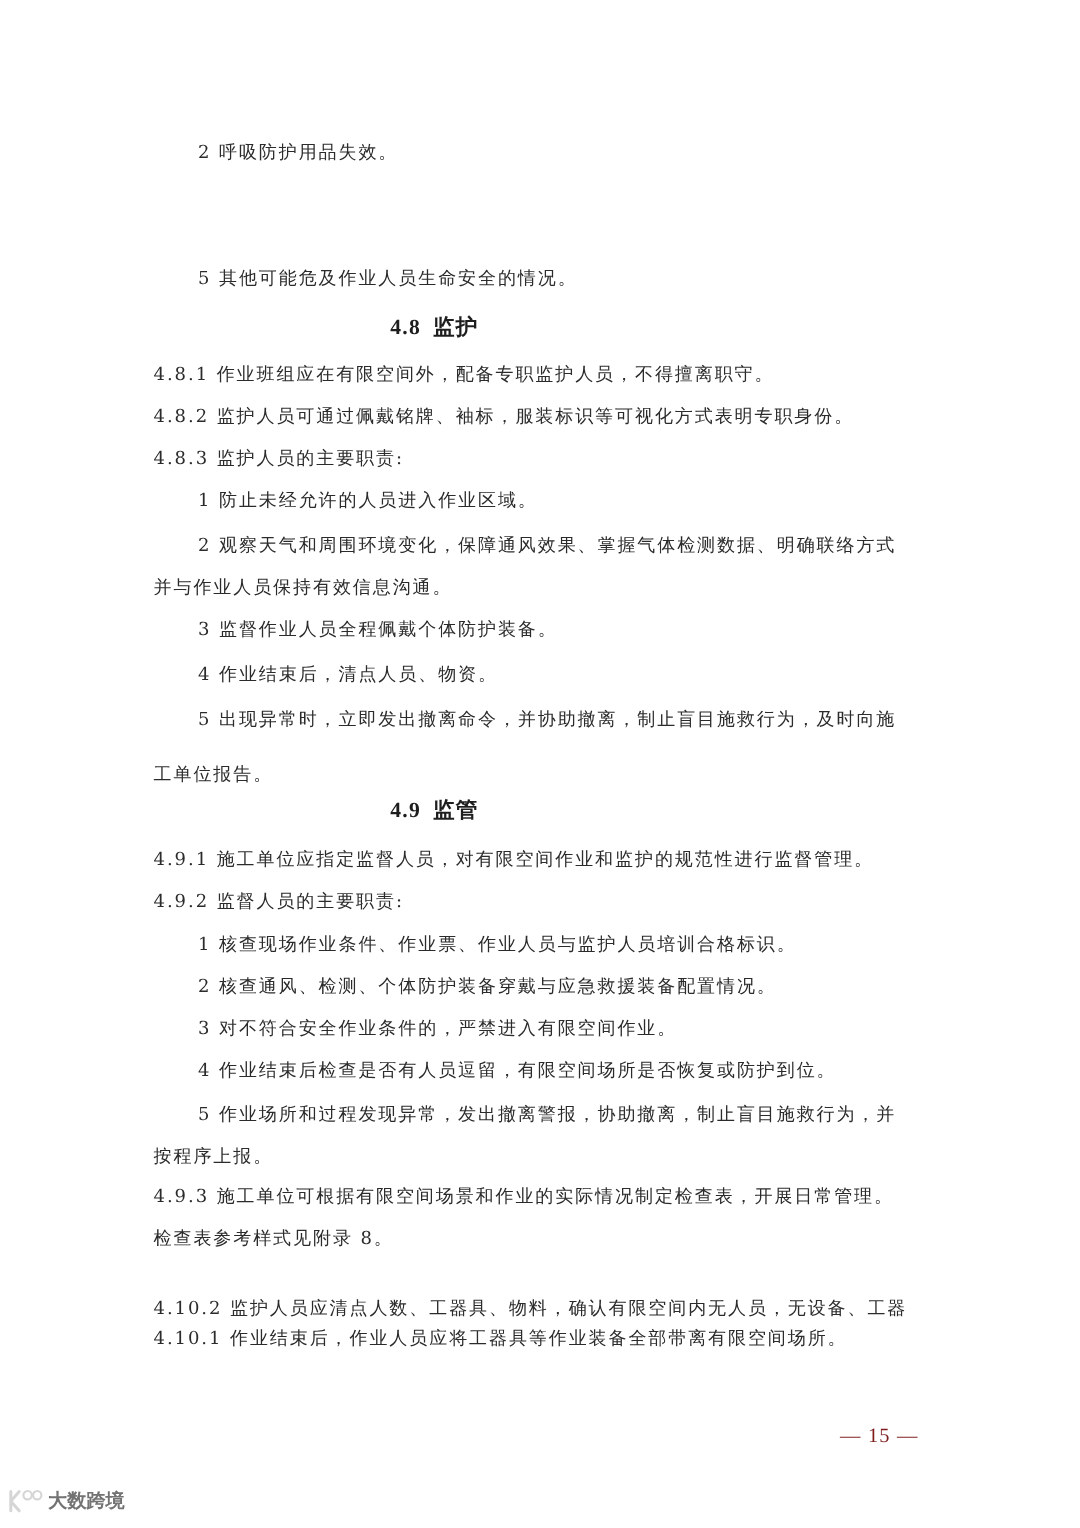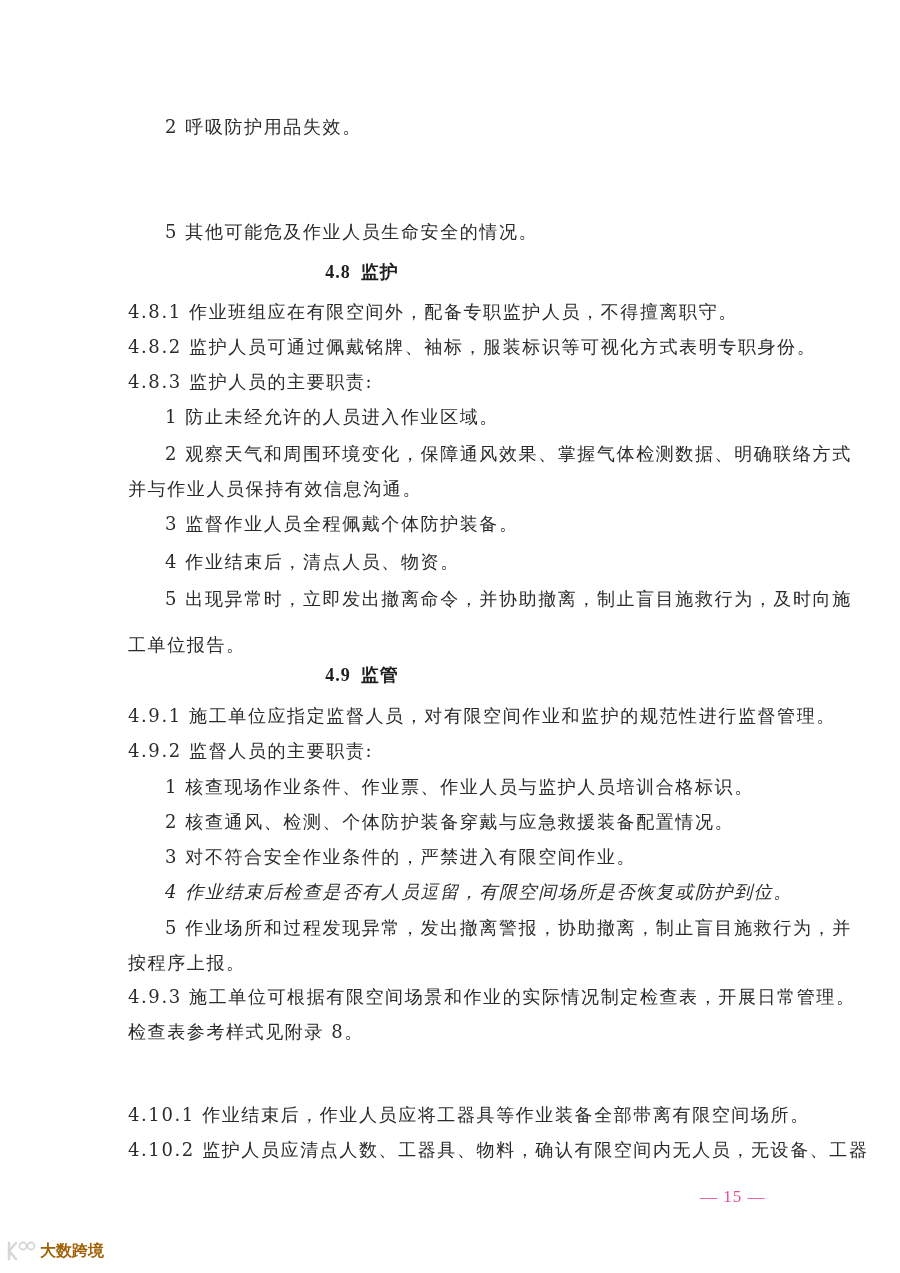--- a/index.html
+++ b/index.html
@@ -16,21 +16,21 @@
       color: #2b2b2b;
     }
     .page {
       position: absolute;
       left: 0; top: 0;
       width: 900px;
       height: 1273px;
     }
     .line {
       position: absolute;
-      font-size: 18px;
+      font-size: 15px;
       letter-spacing: 1.6px;
       white-space: nowrap;
       line-height: 20px;
     }
     .l-body { left: 128px; }
     .l-indent { left: 165px; }
     .heading {
       position: absolute;
       left: 0;
       width: 724px;
@@ -46,30 +46,30 @@
       font-weight: bold;
       margin-right: 10px;
     }
     .page-number {
       position: absolute;
       left: 700px;
       top: 1187px;
       font-size: 17px;
       font-family: "Liberation Serif", serif;
       letter-spacing: 1px;
-      color: #ec4899;
+      color: #7f1d1d;
     }
     .watermark {
       position: absolute;
       left: 6px;
       top: 1240px;
       display: flex;
       align-items: center;
       gap: 4px;
-      color: #a16207;
+      color: #737373;
       font-family: "DejaVu Sans", sans-serif;
       font-size: 16px;
       font-weight: bold;
     }
     .watermark .logo {
       display: inline-block;
       width: 30px;
       height: 22px;
       position: relative;
     }
@@ -97,28 +97,28 @@
   <div class="line l-body" style="top:623px;margin-top:12px;">工单位报告。</div>
 
   <div class="heading" style="top:664px;">
     <span class="num">4.9</span><span>监管</span>
   </div>
   <div class="line l-body" style="top:706px;">4.9.1 施工单位应指定监督人员，对有限空间作业和监护的规范性进行监督管理。</div>
   <div class="line l-body" style="top:741px;">4.9.2 监督人员的主要职责:</div>
   <div class="line l-indent" style="top:777px;">1 核查现场作业条件、作业票、作业人员与监护人员培训合格标识。</div>
   <div class="line l-indent" style="top:812px;">2 核查通风、检测、个体防护装备穿戴与应急救援装备配置情况。</div>
   <div class="line l-indent" style="top:847px;">3 对不符合安全作业条件的，严禁进入有限空间作业。</div>
-  <div class="line l-indent" style="top:882px;font-style:italic;">4 作业结束后检查是否有人员逗留，有限空间场所是否恢复或防护到位。</div>
+  <div class="line l-indent" style="top:882px;">4 作业结束后检查是否有人员逗留，有限空间场所是否恢复或防护到位。</div>
   <div class="line l-indent" style="top:918px;">5 作业场所和过程发现异常，发出撤离警报，协助撤离，制止盲目施救行为，并</div>
   <div class="line l-body" style="top:953px;">按程序上报。</div>
   <div class="line l-body" style="top:987px;">4.9.3 施工单位可根据有限空间场景和作业的实际情况制定检查表，开展日常管理。</div>
   <div class="line l-body" style="top:1022px;">检查表参考样式见附录 8。</div>
 
   <div class="line l-body" style="top:1105px;">4.10.1 作业结束后，作业人员应将工器具等作业装备全部带离有限空间场所。</div>
-  <div class="line l-body" style="top:1140px;">4.10.2 监护人员应清点人数、工器具、物料，确认有限空间内无人员，无设备、工器</div>
+  <div class="line l-body" style="top:1080px;">4.10.2 监护人员应清点人数、工器具、物料，确认有限空间内无人员，无设备、工器</div>
 
   <div class="page-number">— 15 —</div>
 
   <div class="watermark">
     <span class="logo">
       <svg width="30" height="22" viewBox="0 0 30 22">
         <path d="M3 3 L3 19 M3 11 L10 3 M3 11 L10 19" stroke="#d6d6d6" stroke-width="2.5" fill="none" stroke-linecap="round"></path>
         <circle cx="17" cy="6" r="3.5" stroke="#d6d6d6" stroke-width="1.8" fill="none"></circle>
         <circle cx="25" cy="6" r="3.5" stroke="#d6d6d6" stroke-width="1.8" fill="none"></circle>
       </svg>

